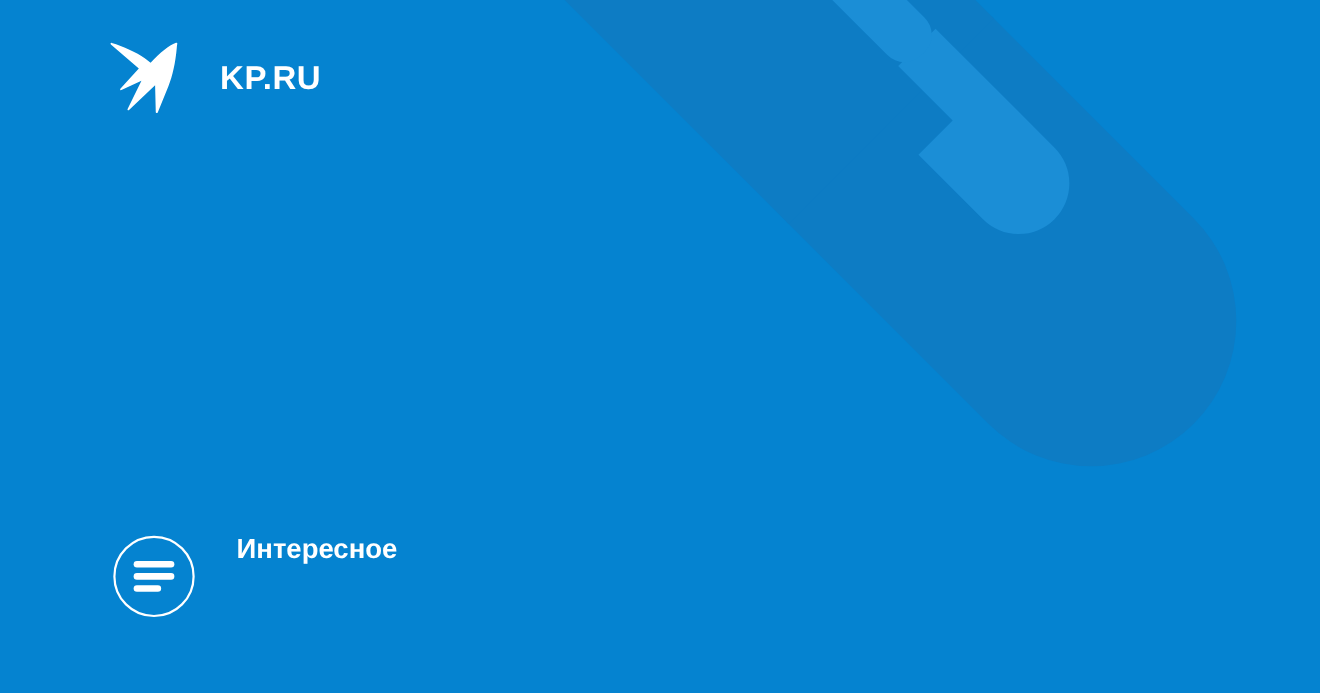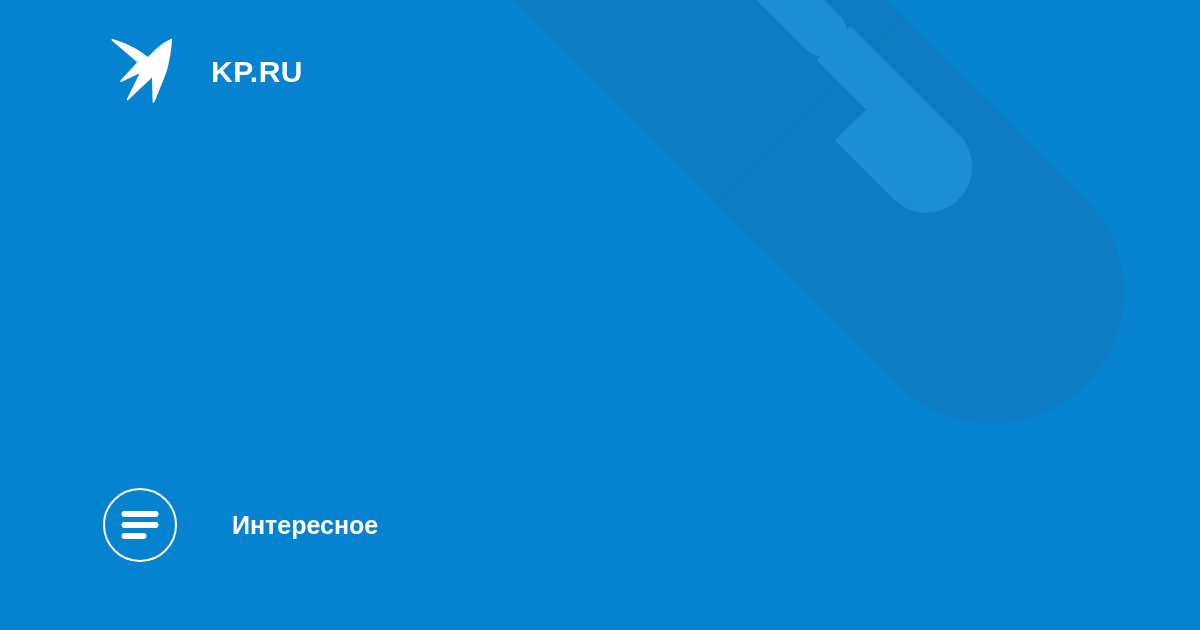--- a/index.html
+++ b/index.html
@@ -30,21 +30,21 @@
     left: 0;
     top: 0;
     width: 1200px;
     height: 630px;
     pointer-events: none;
   }
 
   
   .logo-row {
     position: absolute;
-    left: 107px;
+    left: 96px;
     top: 36px;
     display: flex;
     align-items: center;
     height: 72px;
     text-align: right;
   }
   .logo-bird {
     width: 74px;
     height: 72px;
     display: block;
@@ -73,23 +73,21 @@
     margin: 0;
     text-shadow: 0 1px 2px rgba(0, 55, 95, 0.18);
   }
 
   
   .rubric-row {
     position: absolute;
     left: 103px;
     top: 487px;
     display: flex;
-    align-items: center;
     height: 76px;
-    gap: 17px;
   }
   .rubric-circle {
     position: relative;
     width: 74px;
     height: 74px;
     border: 2px solid #ffffff;
     border-radius: 50%;
     box-sizing: border-box;
     flex: 0 0 auto;
   }

